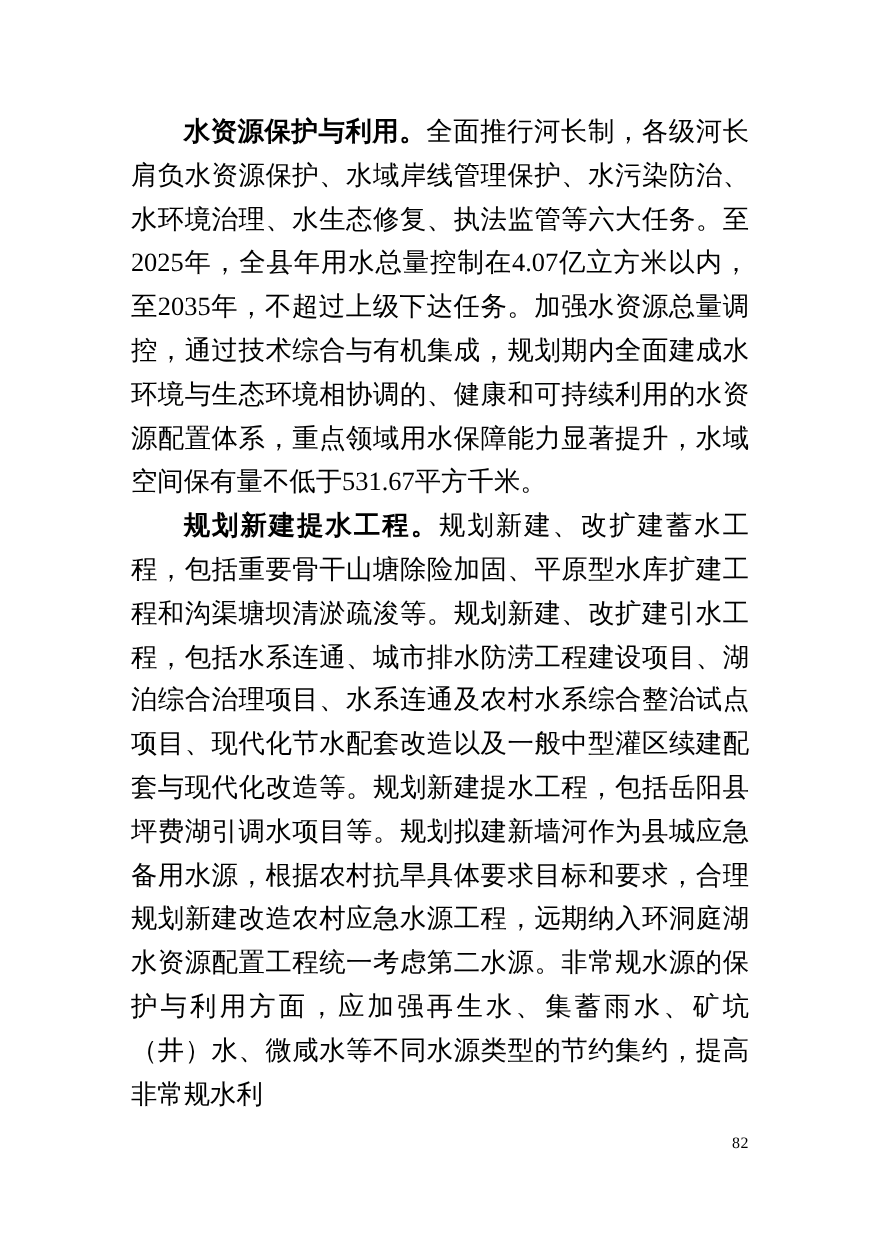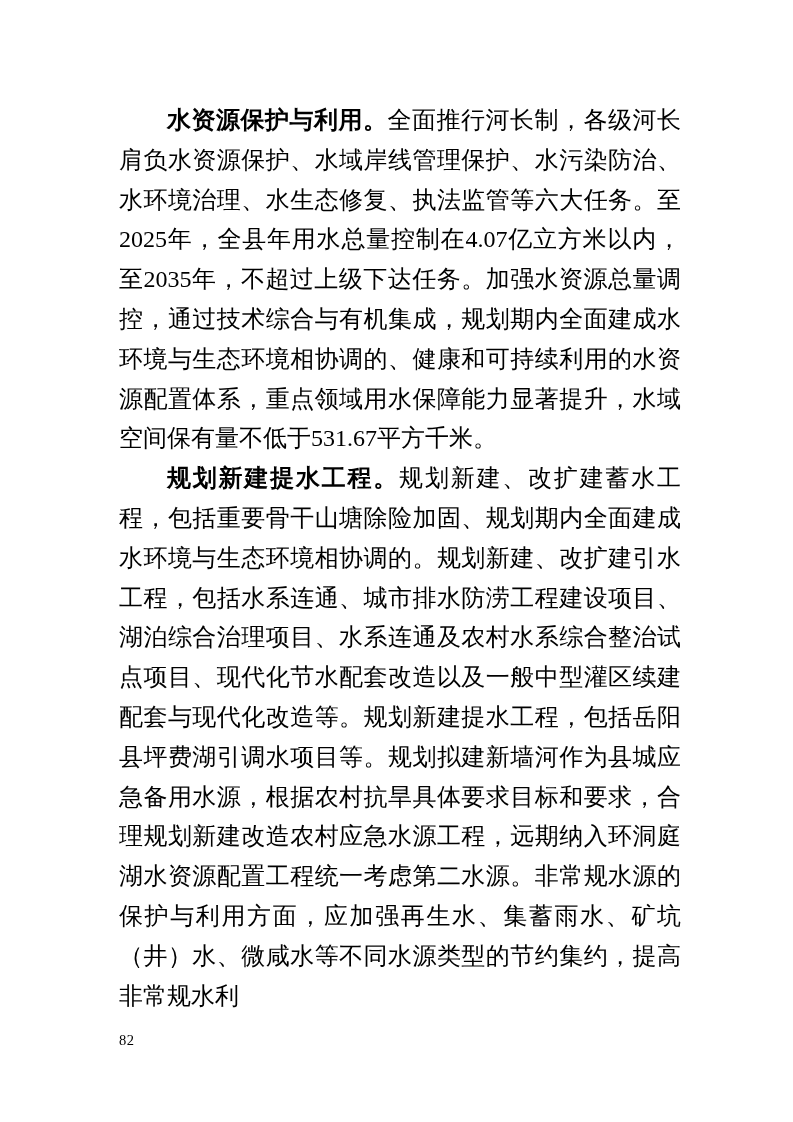--- a/index.html
+++ b/index.html
@@ -37,31 +37,31 @@
     font-weight: 400;
   }
   .run.bold {
     font-weight: 700;
   }
   .footer {
     position: absolute;
     left: 119px;
     top: 1031px;
     width: 562px;
-    text-align: left;
+    text-align: right;
   }
   .page-number {
     font-size: 14.5px;
     letter-spacing: 0.5px;
   }
 </style>
 </head>
 <body>
 
 <div class="page">
   <div class="text-block">
       <p class="para indent"><span class="run bold">水资源保护与利用。</span><span class="run">全面推行河长制，各级河长肩负水资源保护、水域岸线管理保护、水污染防治、水环境治理、水生态修复、执法监管等六大任务。至2025年，全县年用水总量控制在4.07亿立方米以内，至2035年，不超过上级下达任务。加强水资源总量调控，通过技术综合与有机集成，规划期内全面建成水环境与生态环境相协调的、健康和可持续利用的水资源配置体系，重点领域用水保障能力显著提升，水域空间保有量不低于531.67平方千米。</span></p>
-      <p class="para indent"><span class="run bold">规划新建提水工程。</span><span class="run">规划新建、改扩建蓄水工程，包括重要骨干山塘除险加固、规划期内全面建成水环境与生态环境相协调的。规划新建、改扩建引水工程，包括水系连通、城市排水防涝工程建设项目、湖泊综合治理项目、水系连通及农村水系综合整治试点项目、现代化节水配套改造以及一般中型灌区续建配套与现代化改造等。规划新建提水工程，包括岳阳县坪费湖引调水项目等。规划拟建新墙河作为县城应急备用水源，根据农村抗旱具体要求目标和要求，合理规划新建改造农村应急水源工程，远期纳入环洞庭湖水资源配置工程统一考虑第二水源。非常规水源的保护与利用方面，应加强再生水、集蓄雨水、矿坑（井）水、微咸水等不同水源类型的节约集约，提高非常规水利</span></p>
+      <p class="para indent"><span class="run bold">规划新建提水工程。</span><span class="run">规划新建、改扩建蓄水工程，包括重要骨干山塘除险加固、平原型水库扩建工程和沟渠塘坝清淤疏浚等。规划新建、改扩建引水工程，包括水系连通、城市排水防涝工程建设项目、湖泊综合治理项目、水系连通及农村水系综合整治试点项目、现代化节水配套改造以及一般中型灌区续建配套与现代化改造等。规划新建提水工程，包括岳阳县坪费湖引调水项目等。规划拟建新墙河作为县城应急备用水源，根据农村抗旱具体要求目标和要求，合理规划新建改造农村应急水源工程，远期纳入环洞庭湖水资源配置工程统一考虑第二水源。非常规水源的保护与利用方面，应加强再生水、集蓄雨水、矿坑（井）水、微咸水等不同水源类型的节约集约，提高非常规水利</span></p>
     </div>
   <div class="footer">
     <span class="page-number">82</span>
   </div>
 </div>
 
 </body></html>

